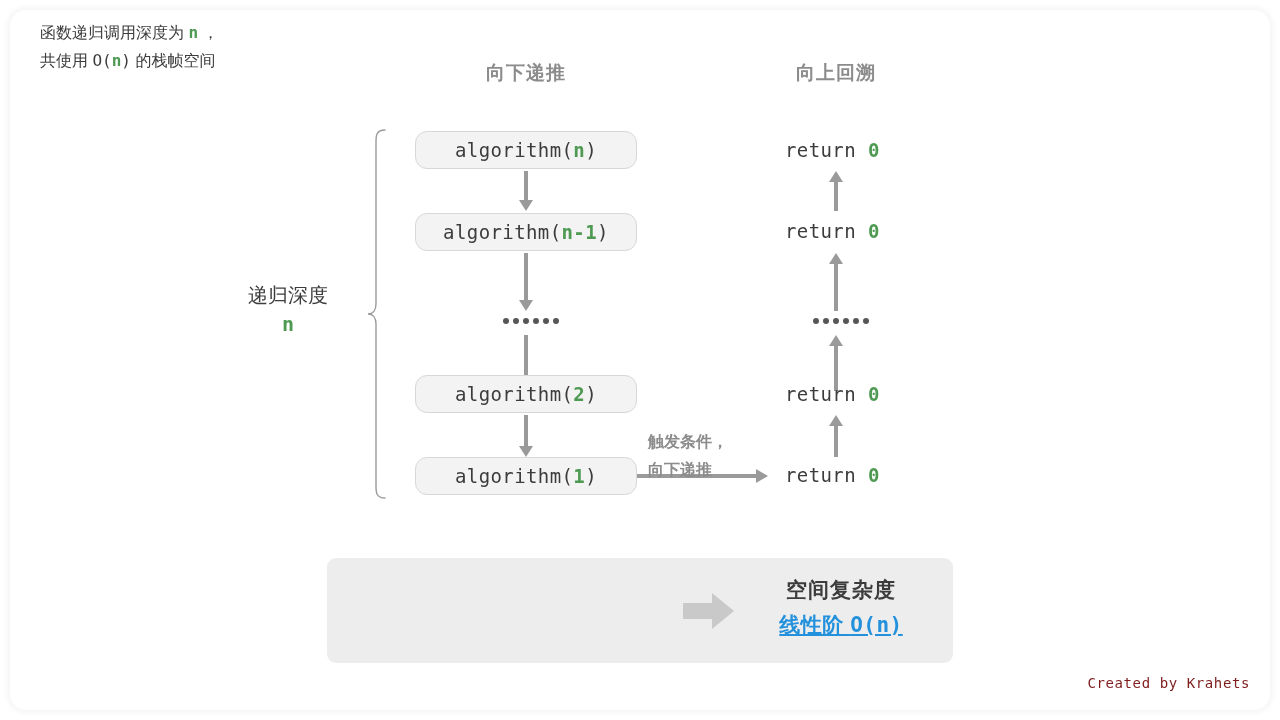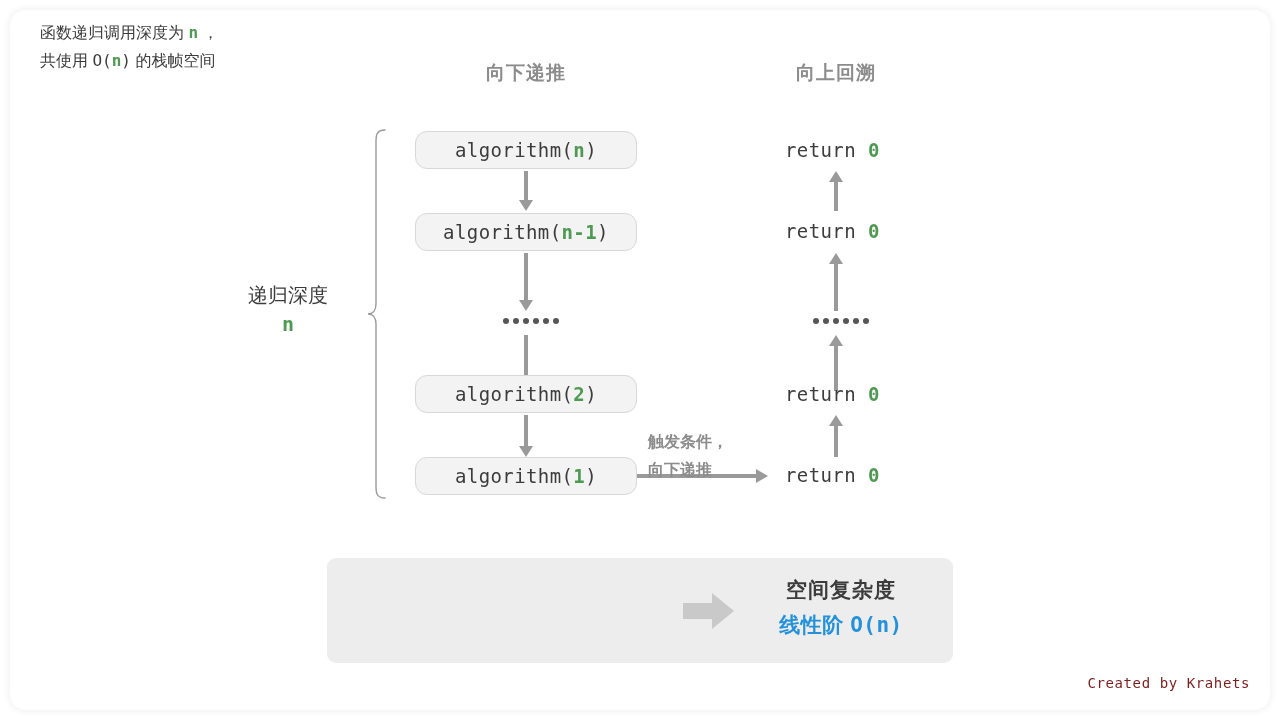--- a/index.html
+++ b/index.html
@@ -227,20 +227,21 @@
     font-weight: bold;
     color: #3c3c3c;
     letter-spacing: 1px;
   }
   #summary-right .val {
     display: block;
     font-size: 21px;
     font-weight: bold;
     color: #2491dd;
     letter-spacing: 0.5px;
+    text-decoration: underline;
   }
   #summary-right .val .m {
     font-family: "DejaVu Sans Mono", "Liberation Mono", monospace;
   }
 
   
   #credit {
     position: absolute;
     right: 30px;
     top: 675px;

